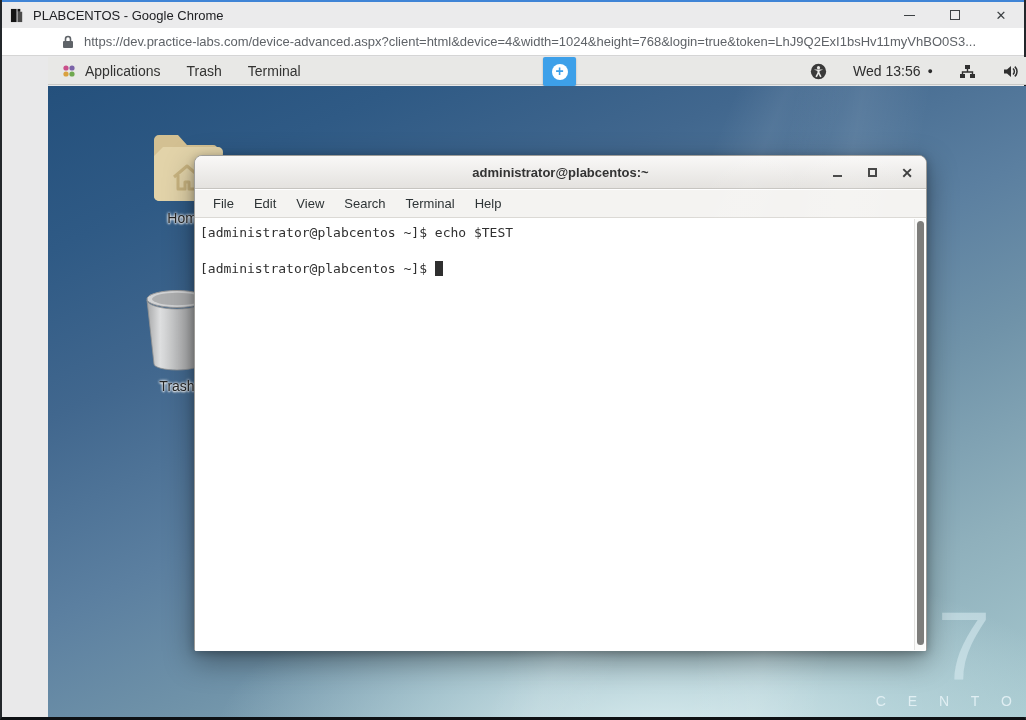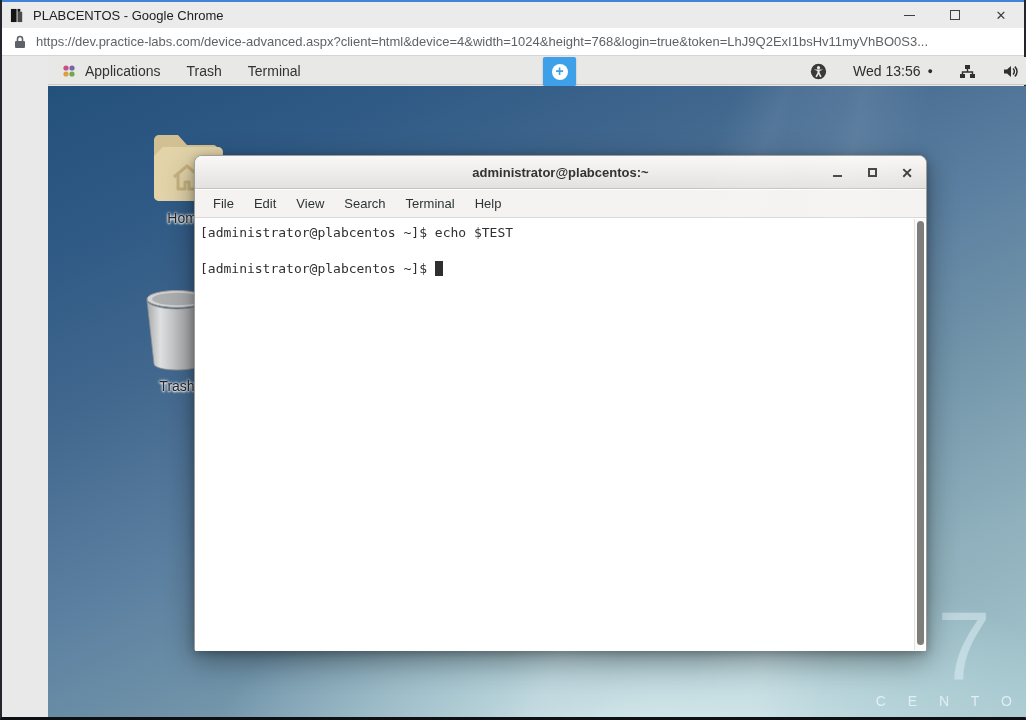--- a/index.html
+++ b/index.html
@@ -13,21 +13,21 @@
                      display:flex; align-items:center; padding-left:8px; }
   #chrome-favicon { width:15px; height:15px; margin-right:8px; flex:0 0 auto; }
   #chrome-title { font-size:13px; color:#202124; }
   #chrome-controls { position:absolute; right:0; top:0; height:26px; display:flex; align-items:center; }
   .chrome-ctl { width:46px; height:26px; display:flex; align-items:center; justify-content:center; color:#3c4043; cursor:default; }
   .glyph-min { width:11px; height:1px; background:#3c4043; display:block; }
   .glyph-max { width:10px; height:10px; border:1px solid #3c4043; display:block; }
   .glyph-close { font-size:13px; line-height:1; }
 
   #chrome-urlbar { position:absolute; left:0; top:28px; width:100%; height:28px; background:#ffffff;
-                   border-bottom:1px solid #d5d5d5; display:flex; align-items:center; padding-left:12px; }
+                   border-bottom:1px solid #d5d5d5; display:flex; align-items:center; padding-left:12px;justify-content:center; }
   #lock-icon { width:12px; height:14px; margin-right:10px; flex:0 0 auto; }
   #url-text { font-size:13px; color:#5f6368; white-space:nowrap; overflow:hidden; }
 
   
   #desktop-viewport { position:absolute; left:0; top:57px; width:100%; height:660px;margin-left:46px; }
 
   
   #gnome-topbar { position:absolute; left:0; top:0; width:100%; height:28px; background:#e8e8e6;
                   border-bottom:1px solid #c9c9c6; display:flex; align-items:center; font-size:14px; color:#333332; }
   .gnome-menu { display:flex; align-items:center; height:100%; padding:0 13px; cursor:default; }

